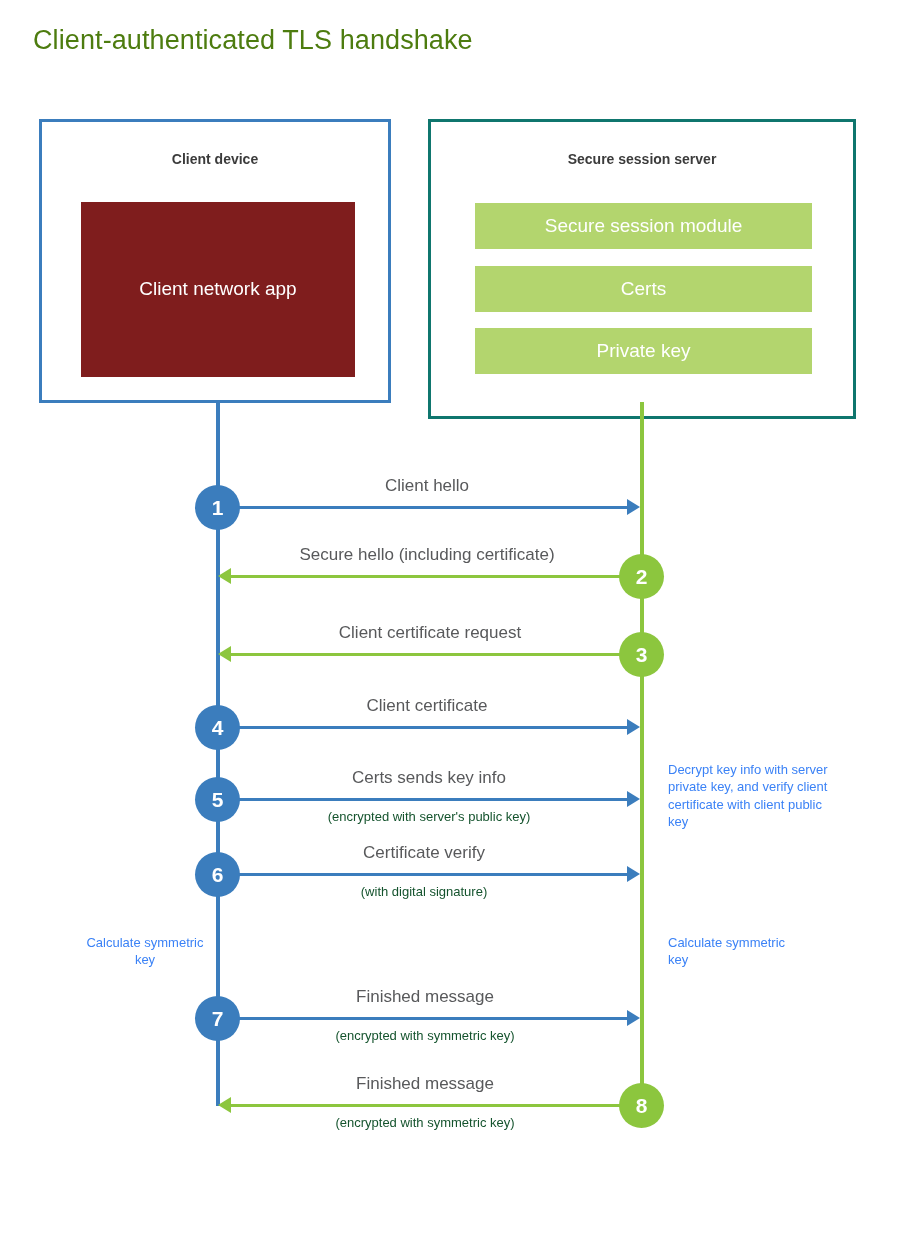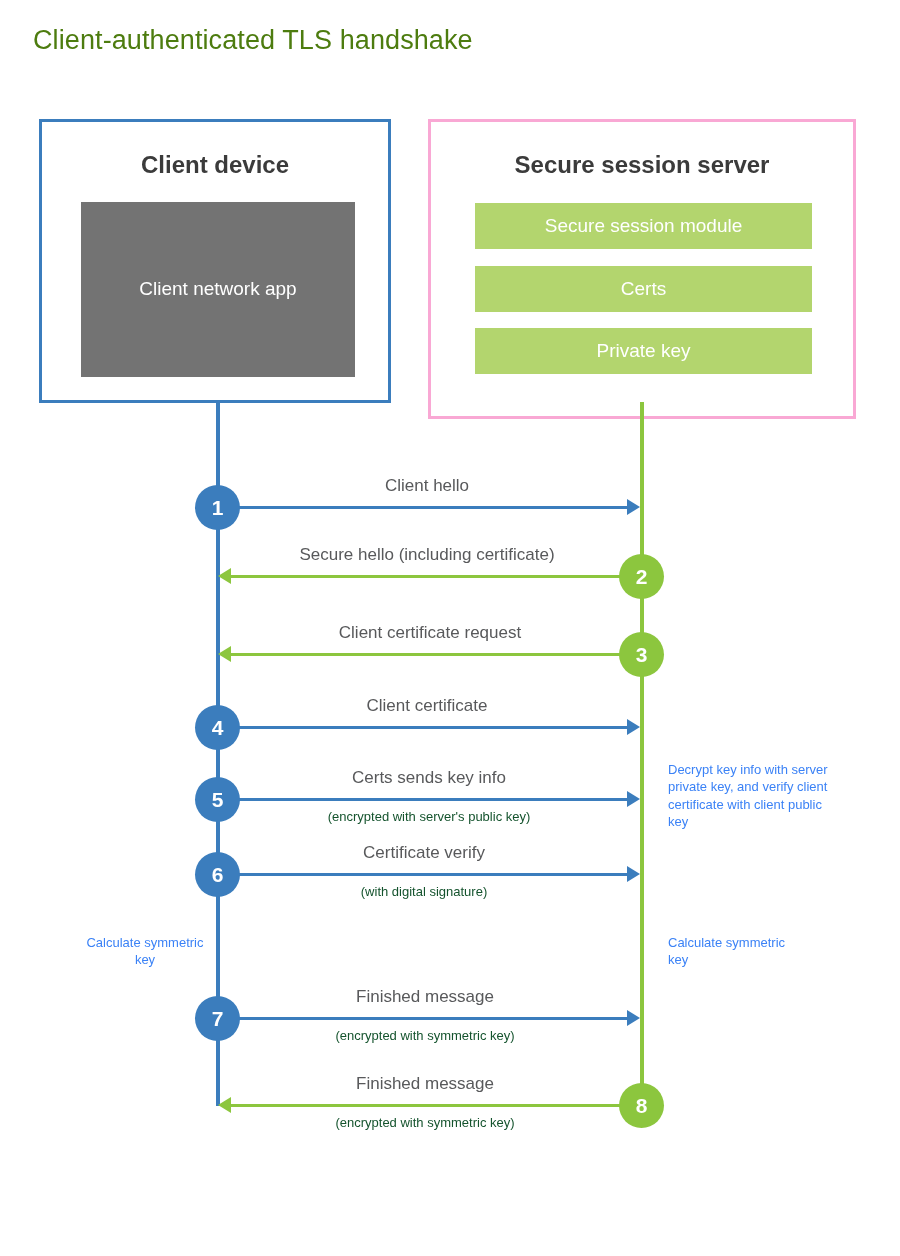--- a/index.html
+++ b/index.html
@@ -39,28 +39,28 @@
     top: 119px;
     width: 352px;
     height: 284px;
     border: 3px solid #3b7dbd;
   }
   #server-box {
     left: 428px;
     top: 119px;
     width: 428px;
     height: 300px;
-    border: 3px solid #f9a8d4;
+    border: 3px solid #0f766e;
   }
   .actor-title {
     position: absolute;
     left: 0;
     right: 0;
     text-align: center;
-    font-size: 24px;
+    font-size: 14px;
     font-weight: bold;
     color: #3b3b3b;
     top: 29px;
   }
 
   
   .inner-block {
     position: absolute;
     box-sizing: border-box;
     display: flex;
@@ -70,21 +70,21 @@
     font-size: 19px;
     font-weight: 400;
     text-align: center;
     line-height: 1.2;
   }
   #client-app-block {
     left: 39px;
     top: 80px;
     width: 274px;
     height: 175px;
-    background: #737373;
+    background: #7f1d1d;
   }
   .server-block {
     left: 44px;
     width: 337px;
     height: 46px;
     background: #b3d56e;
   }
   #server-block-0 { top: 81px; }
   #server-block-1 { top: 144px; }
   #server-block-2 { top: 206px; }

